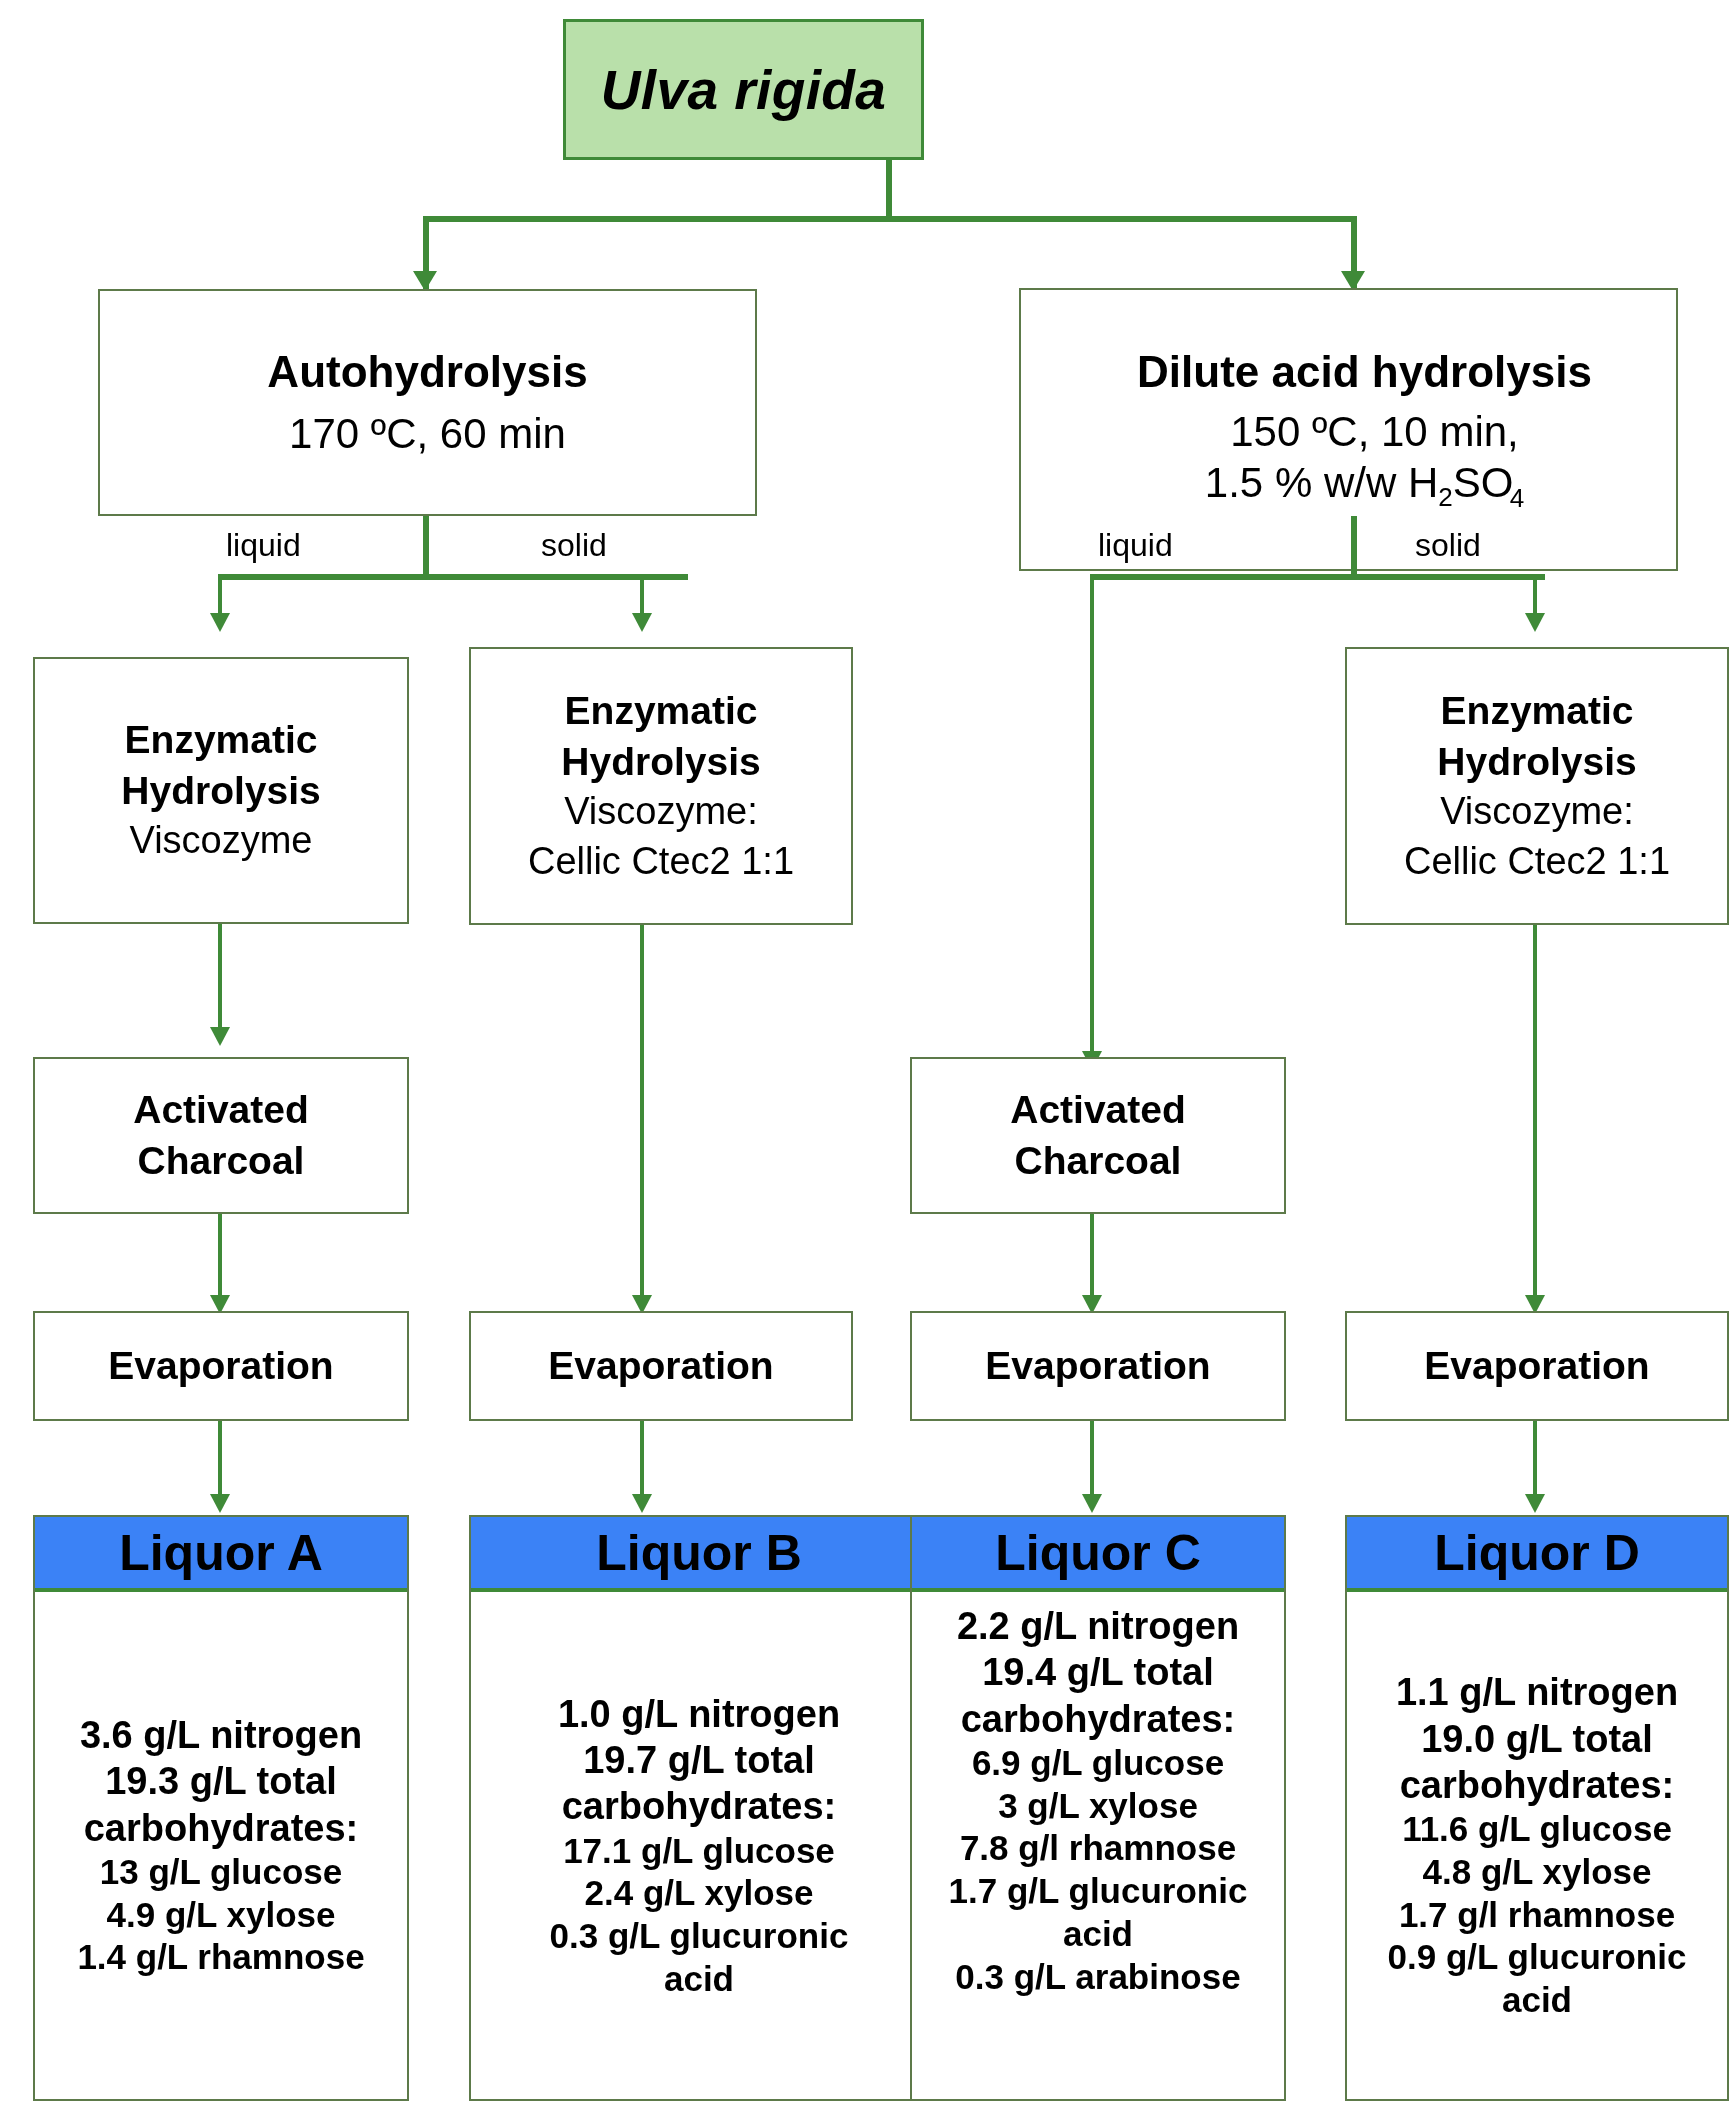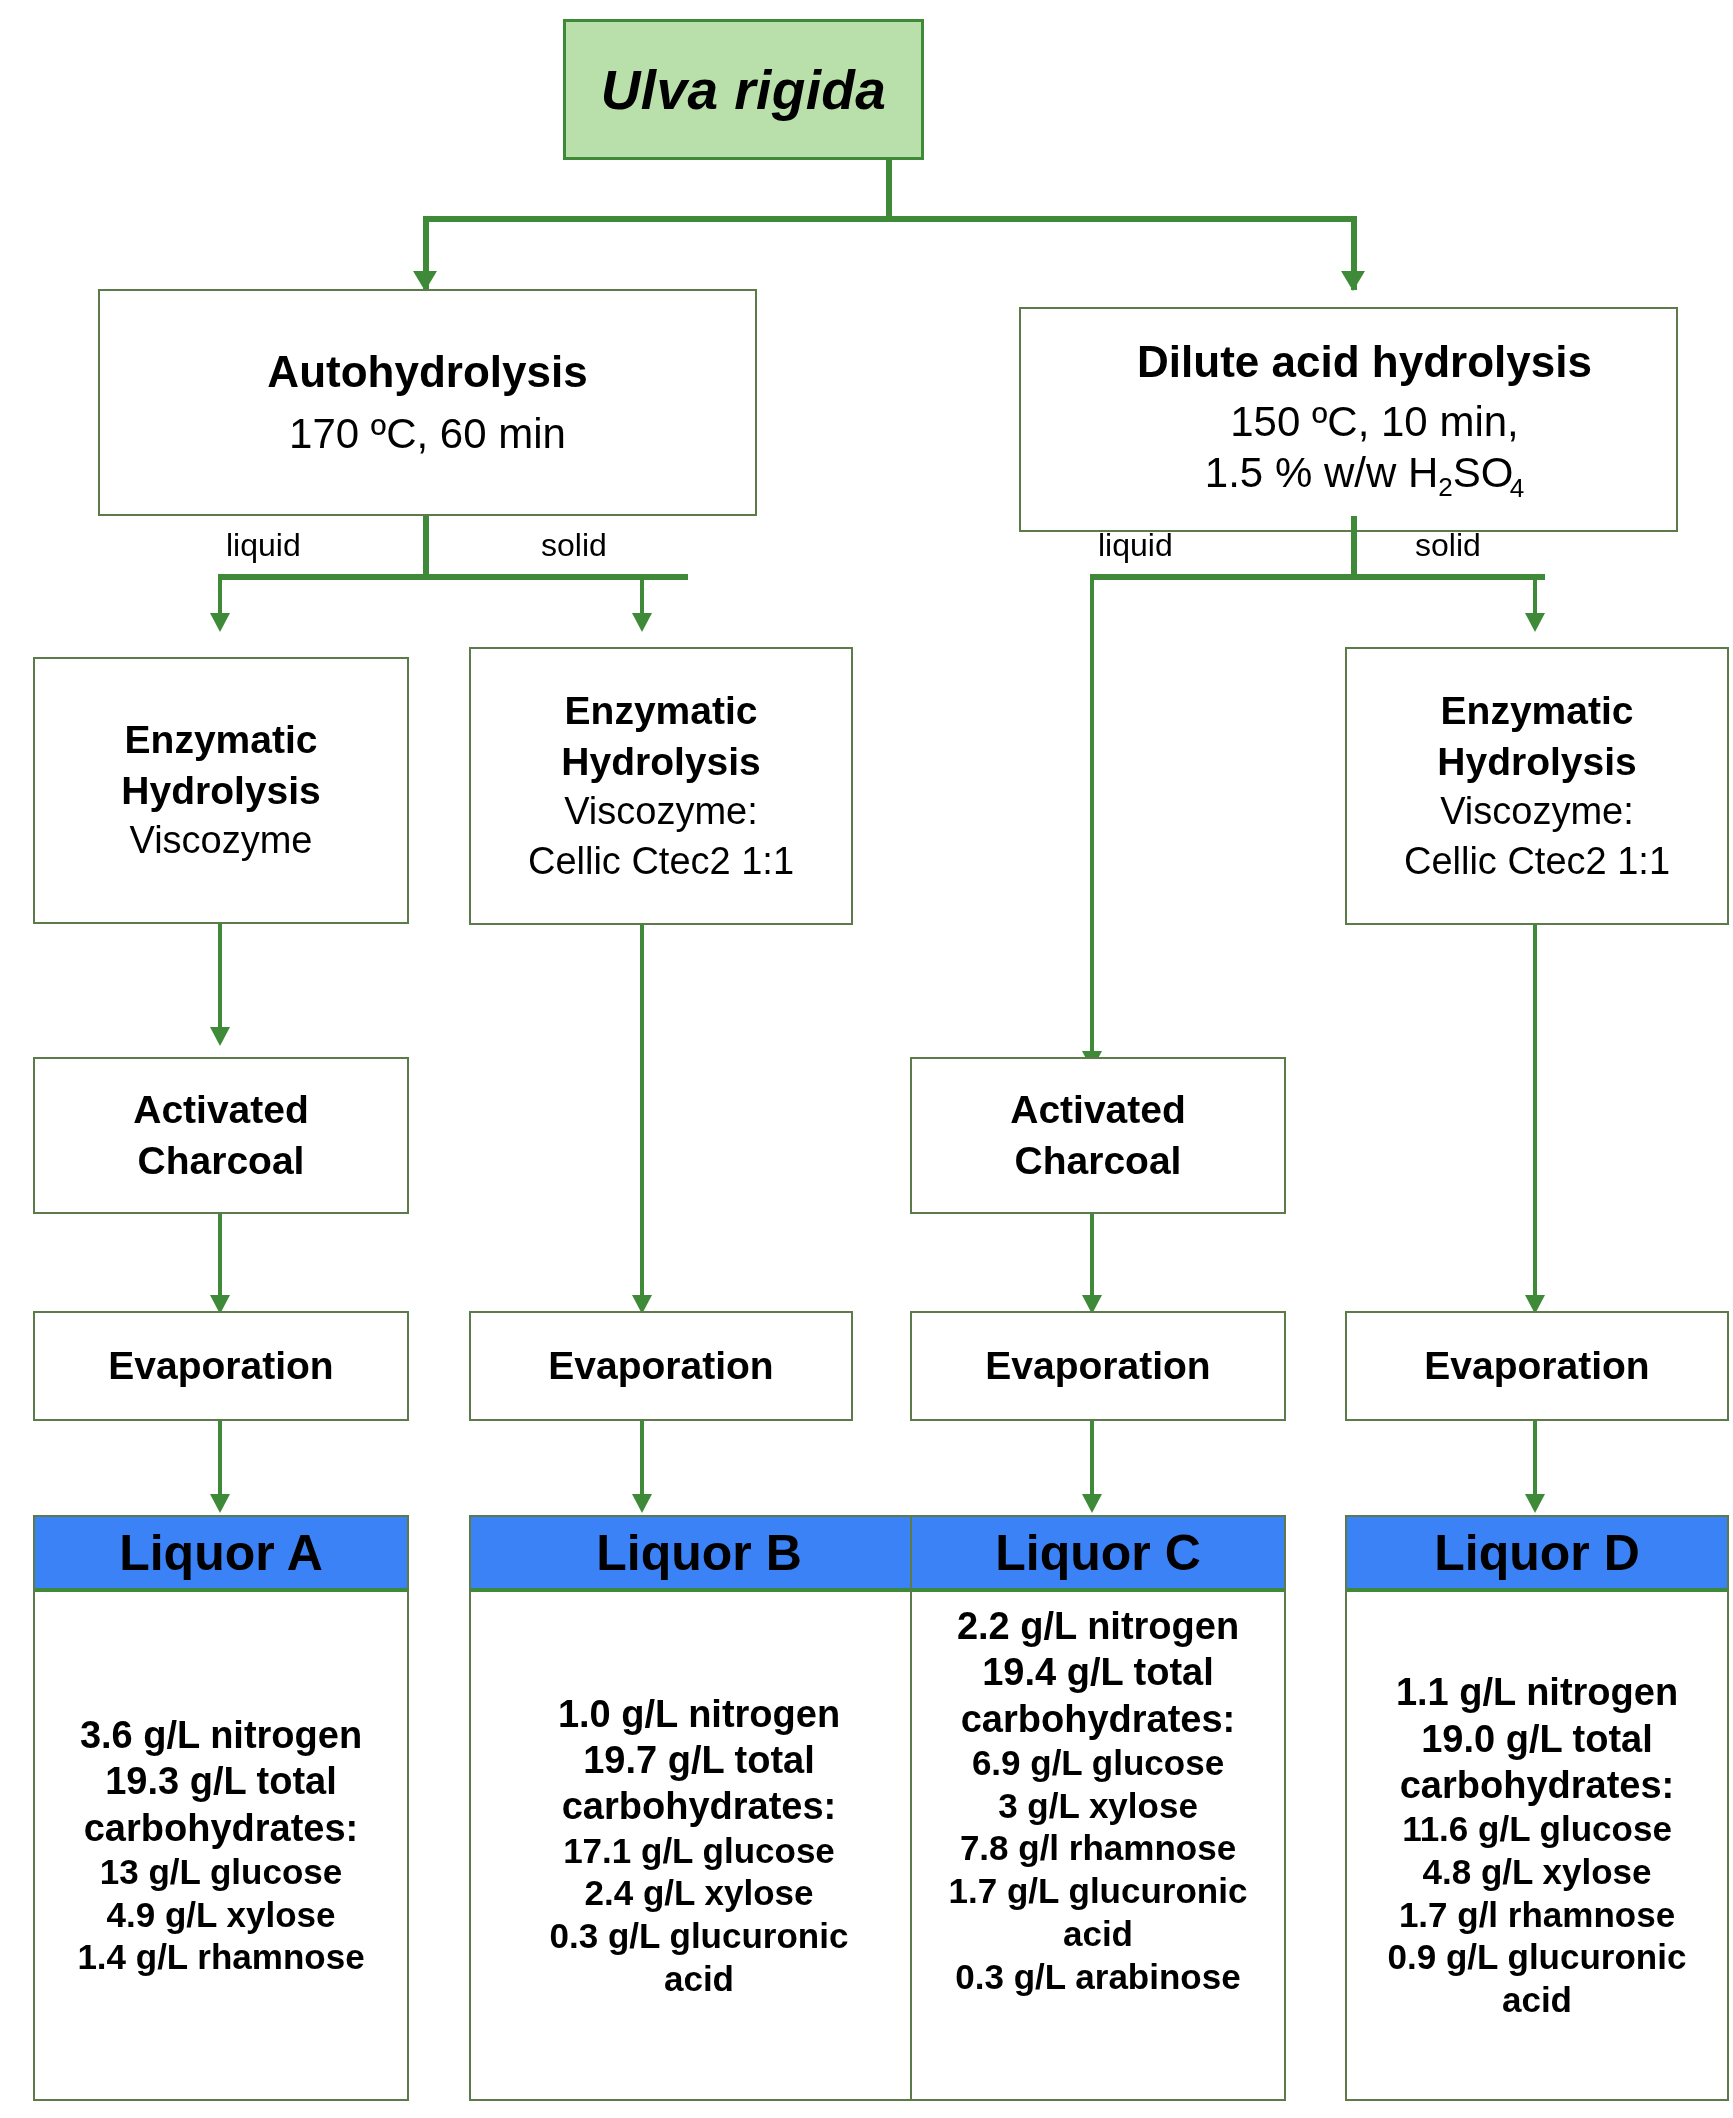--- a/index.html
+++ b/index.html
@@ -57,21 +57,21 @@
   <div class="vline" style="left:423px;top:216px;height:74px;"></div>
   <div class="arrow" style="left:413px;top:271px;"></div>
   <div class="vline" style="left:1351px;top:216px;height:74px;"></div>
   <div class="arrow" style="left:1341px;top:271px;"></div>
 
   <div class="box" style="left:98px;top:289px;width:659px;height:227px;">
     <div class="b l-38" style="font-size:44px;">Autohydrolysis</div>
     <div class="n l-38" style="font-size:42px;margin-top:9.4px;">170 ºC, 60 min</div>
   </div>
 
-  <div class="box" style="left:1019px;top:307px;width:659px;height:225px;padding-left:32px;">
+  <div class="box" style="left:1019px;top:288px;width:659px;height:283px;padding-left:32px;">
     <div class="b l-38" style="font-size:44px;">Dilute acid hydrolysis</div>
     <div class="n l-38" style="font-size:42px;margin-top:7.8px;margin-left:20px;">150 ºC, 10 min,</div>
     <div class="n l-38" style="font-size:42px;">1.5 % w/w H<span class="sub">2</span>SO<span class="sup">&nbsp;</span><span class="sub" style="margin-left:-11px">4</span></div>
   </div>
 
   <div class="vline" style="left:423px;top:516px;height:63px;"></div>
   <div class="hline" style="left:218px;top:574px;width:470px;"></div>
   <div class="edgelabel" style="left:226px;top:527px;">liquid</div>
   <div class="edgelabel" style="left:541px;top:527px;">solid</div>
   <div class="vthin" style="left:218px;top:574px;height:47px;"></div>

